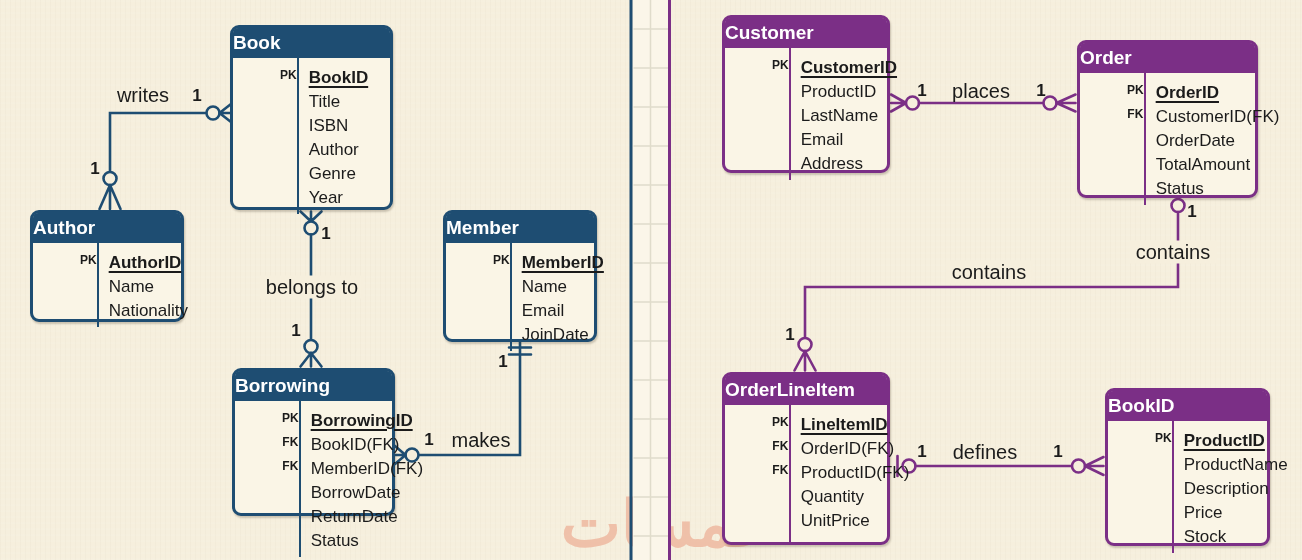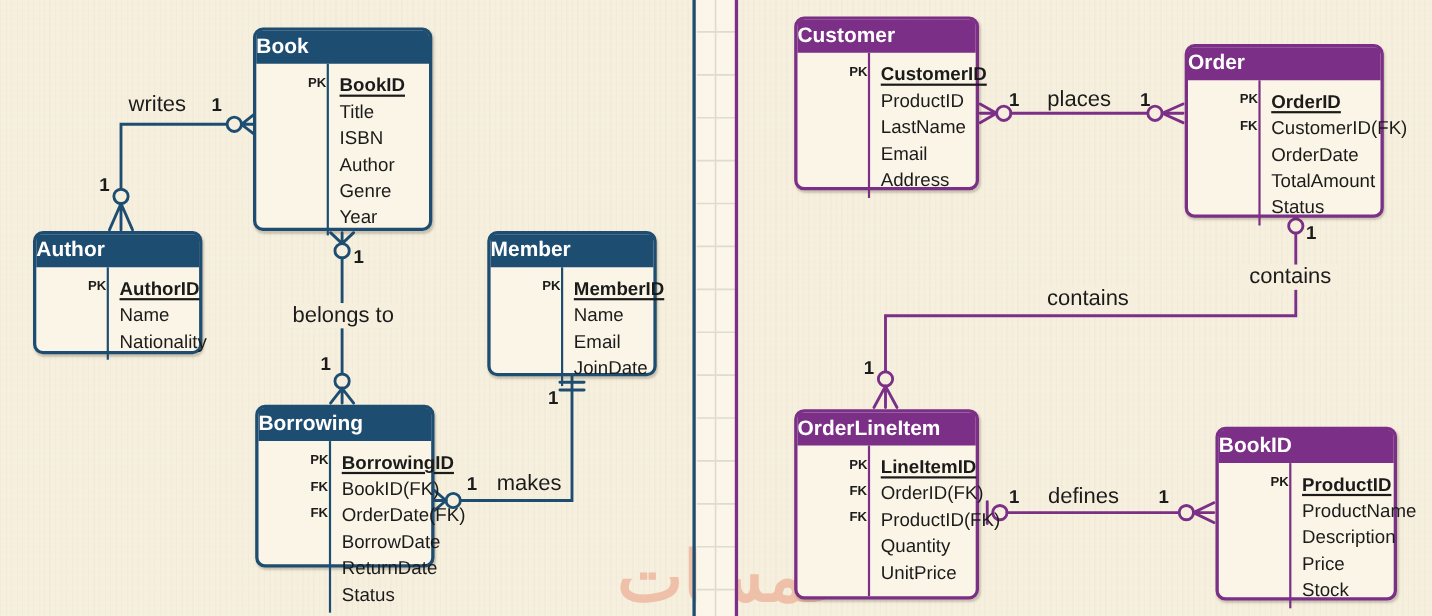--- a/index.html
+++ b/index.html
@@ -193,21 +193,21 @@
     <div class="ehead">Borrowing</div>
     <div class="ebody">
       <div class="keys">
         <div class="krow">PK</div>
         <div class="krow">FK</div>
         <div class="krow">FK</div>
       </div>
       <div class="attrs">
         <div class="arow pk">BorrowingID</div>
         <div class="arow">BookID(FK)</div>
-        <div class="arow">OrderDate(FK)</div>
+        <div class="arow">MemberID(FK)</div>
         <div class="arow">BorrowDate</div>
         <div class="arow">ReturnDate</div>
         <div class="arow">Status</div>
       </div>
     </div>
   </div>
 
   <div class="entity purple" style="left:722px;top:15px;width:168px;height:158px">
     <div class="ehead">Customer</div>
     <div class="ebody">

